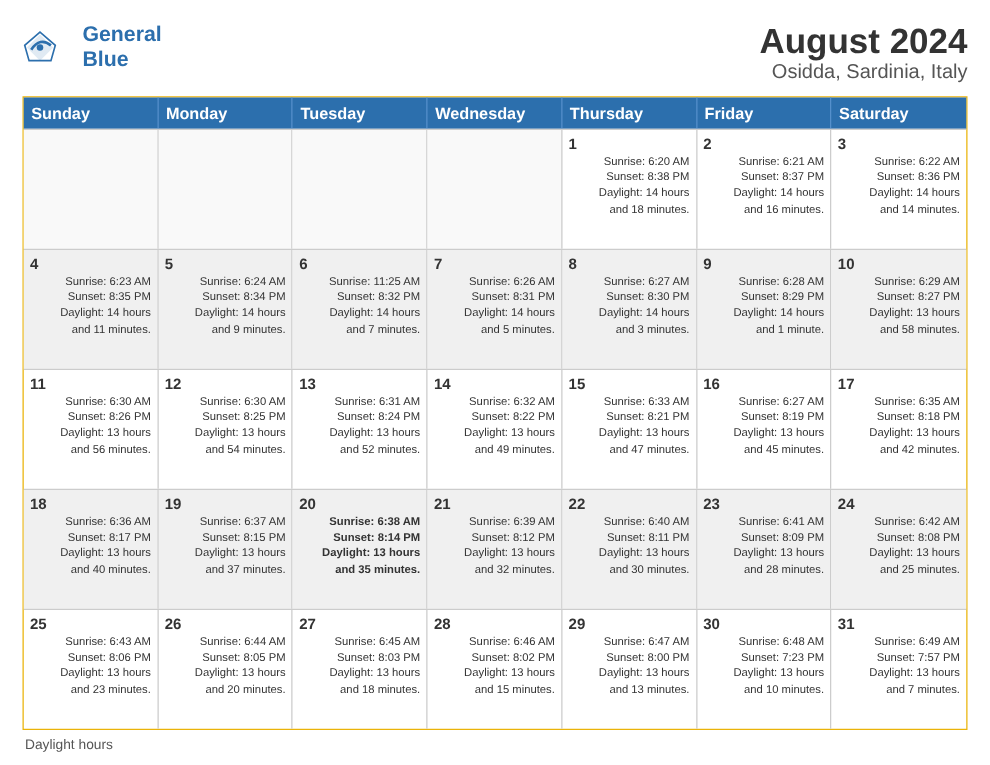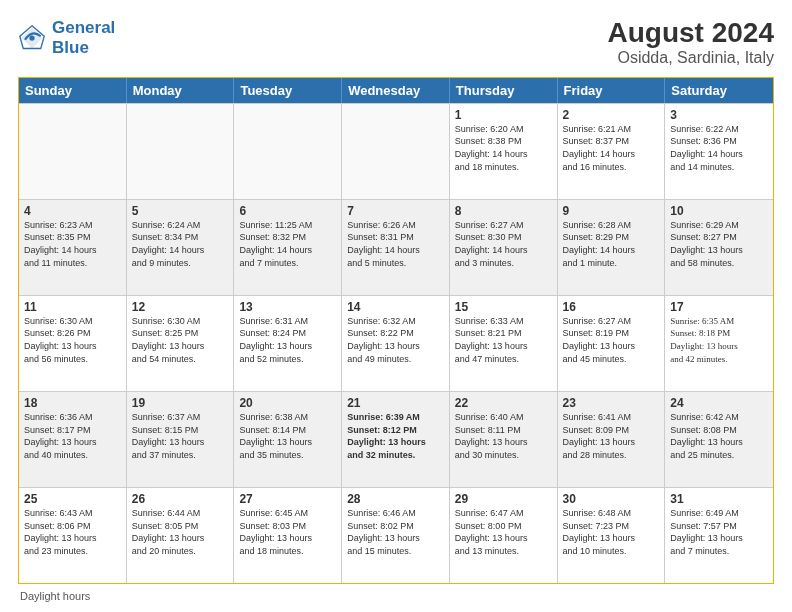--- a/index.html
+++ b/index.html
@@ -19,21 +19,21 @@
     }
     .header {
       display: flex;
       justify-content: space-between;
       align-items: flex-start;
       margin-bottom: 10px;
     }
     .logo {
       display: flex;
       align-items: center;
-      gap: 6px;
+      gap: 20px;
     }
     .logo-icon {
       width: 28px;
       height: 28px;
     }
     .title-block {
       text-align: right;
     }
     .month-year {
       font-size: 28px;
@@ -92,20 +92,21 @@
       font-size: 12px;
       font-weight: bold;
       color: #333;
       display: block;
       margin-bottom: 1px;
     }
     .day-info {
       font-size: 9px;
       color: #333;
       line-height: 1.4;
+      text-align: right;
     }
     .footer {
       margin-top: 6px;
       font-size: 11px;
       color: #555;
       text-align: left;
       padding-left: 2px;
     }
   </style>
 </head>
@@ -260,21 +261,21 @@
           </div>
           <div class="cal-cell">
             <span class="day-num">16</span>
             <div class="day-info" style="white-space: pre-line;">Sunrise: 6:27 AM
 Sunset: 8:19 PM
 Daylight: 13 hours
 and 45 minutes.</div>
           </div>
           <div class="cal-cell">
             <span class="day-num">17</span>
-            <div class="day-info" style="white-space: pre-line; font-family: Liberation Serif, serif;">Sunrise: 6:35 AM
+            <div class="day-info" style="white-space: pre-line;">Sunrise: 6:35 AM
 Sunset: 8:18 PM
 Daylight: 13 hours
 and 42 minutes.</div>
           </div>
         </div>
         <div class="cal-row">
           <div class="cal-cell shaded">
             <span class="day-num">18</span>
             <div class="day-info" style="white-space: pre-line;">Sunrise: 6:36 AM
 Sunset: 8:17 PM
@@ -283,28 +284,28 @@
           </div>
           <div class="cal-cell shaded">
             <span class="day-num">19</span>
             <div class="day-info" style="white-space: pre-line;">Sunrise: 6:37 AM
 Sunset: 8:15 PM
 Daylight: 13 hours
 and 37 minutes.</div>
           </div>
           <div class="cal-cell shaded">
             <span class="day-num">20</span>
-            <div class="day-info" style="white-space: pre-line;">Sunrise: 6:38 AM
+            <div class="day-info" style="white-space: pre-line; font-weight: bold;">Sunrise: 6:38 AM
 Sunset: 8:14 PM
 Daylight: 13 hours
 and 35 minutes.</div>
           </div>
           <div class="cal-cell shaded">
             <span class="day-num">21</span>
-            <div class="day-info" style="white-space: pre-line; font-weight: bold;">Sunrise: 6:39 AM
+            <div class="day-info" style="white-space: pre-line;">Sunrise: 6:39 AM
 Sunset: 8:12 PM
 Daylight: 13 hours
 and 32 minutes.</div>
           </div>
           <div class="cal-cell shaded">
             <span class="day-num">22</span>
             <div class="day-info" style="white-space: pre-line;">Sunrise: 6:40 AM
 Sunset: 8:11 PM
 Daylight: 13 hours
 and 30 minutes.</div>

